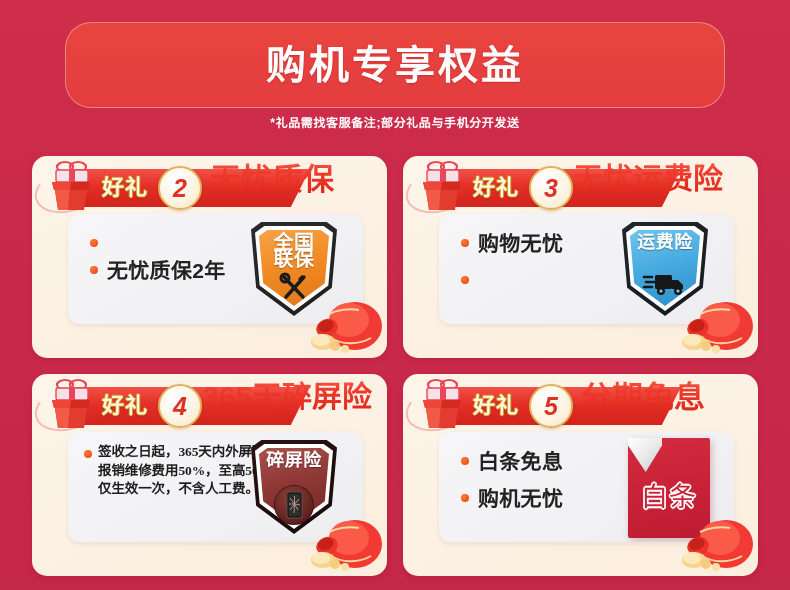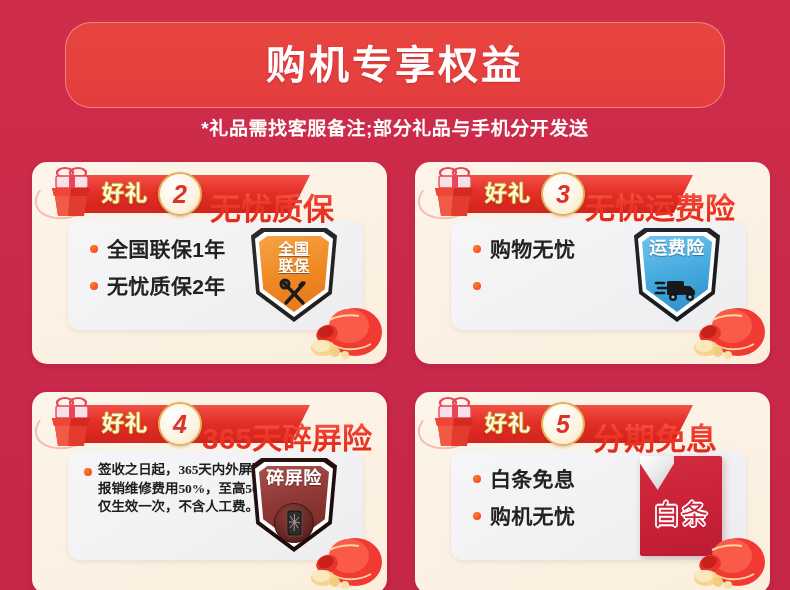--- a/index.html
+++ b/index.html
@@ -56,38 +56,37 @@
     line-height: 1;
     text-shadow: 0 1px 2px rgba(150,20,35,0.35);
   }
 
   .header-sub {
     position: absolute;
     left: 0;
     top: 113px;
     width: 790px;
     text-align: center;
-    font-size: 19px;
+    font-size: 12px;
     font-weight: bold;
     color: #FFFFFF;
     letter-spacing: 0.6px;
   }
 
   
   .grid {
     position: absolute;
     left: 32px;
     top: 156px;
     width: 726px;
     height: 348px;
     display: grid;
     grid-template-columns: 355px 355px;
     grid-template-rows: 202px 202px;
-    gap: 28px;
-    margin-top: 6px;
+    gap: 16px;
   }
 
   .card {
     position: relative;
     background: linear-gradient(160deg, #FDF5EA 0%, #FCF1E3 55%, #FBEEDD 100%);
     border-radius: 15px;
     overflow: hidden;
     box-shadow: 0 2px 6px rgba(120,10,30,0.18);
   }
 
@@ -172,21 +171,21 @@
     font-size: 25px;
     font-weight: bold;
     font-style: italic;
     color: #E03126;
     line-height: 1;
   }
 
   .card-title {
     position: absolute;
     left: 178px;
-    top: 24px;
+    top: 0;
     z-index: 6;
     height: 40px;
     display: flex;
     align-items: center;
     font-size: 31px;
     font-weight: bold;
     letter-spacing: 0px;
     background: linear-gradient(180deg, #FA6A54 0%, #EE3A2C 40%, #E02718 100%);
     -webkit-background-clip: text;
     background-clip: text;
@@ -322,24 +321,23 @@
     font-size: 18px;
     font-weight: bold;
     color: #FFFFFF;
     line-height: 15px;
     letter-spacing: 0.5px;
     text-shadow: 0 1px 1px rgba(0,0,0,0.35);
     z-index: 3;
   }
 
   .shield-label.two-line {
-    font-size: 15px;
+    font-size: 20px;
     line-height: 17px;
     top: 12px;
-    text-decoration: underline;
   }
 
   .shield-icon {
     position: absolute;
     left: 0;
     bottom: 16px;
     width: 100%;
     height: 34px;
     display: flex;
     align-items: center;
@@ -449,21 +447,20 @@
         <div class="num-badge">
           <span>2</span>
         </div>
         <div class="card-title">无忧质保</div>
       </div>
 
       <div class="panel">
         <div class="bullets">
           <div class="bullet">
             <span class="dot"></span>
-            <span class="bullet-text">全国联保1年</span>
           </div>
           <div class="bullet">
             <span class="dot"></span>
             <span class="bullet-text">无忧质保2年</span>
           </div>
         </div>
 
         <div class="emblem">
           <div class="shield">
             <div class="shield-outer orange"></div>

